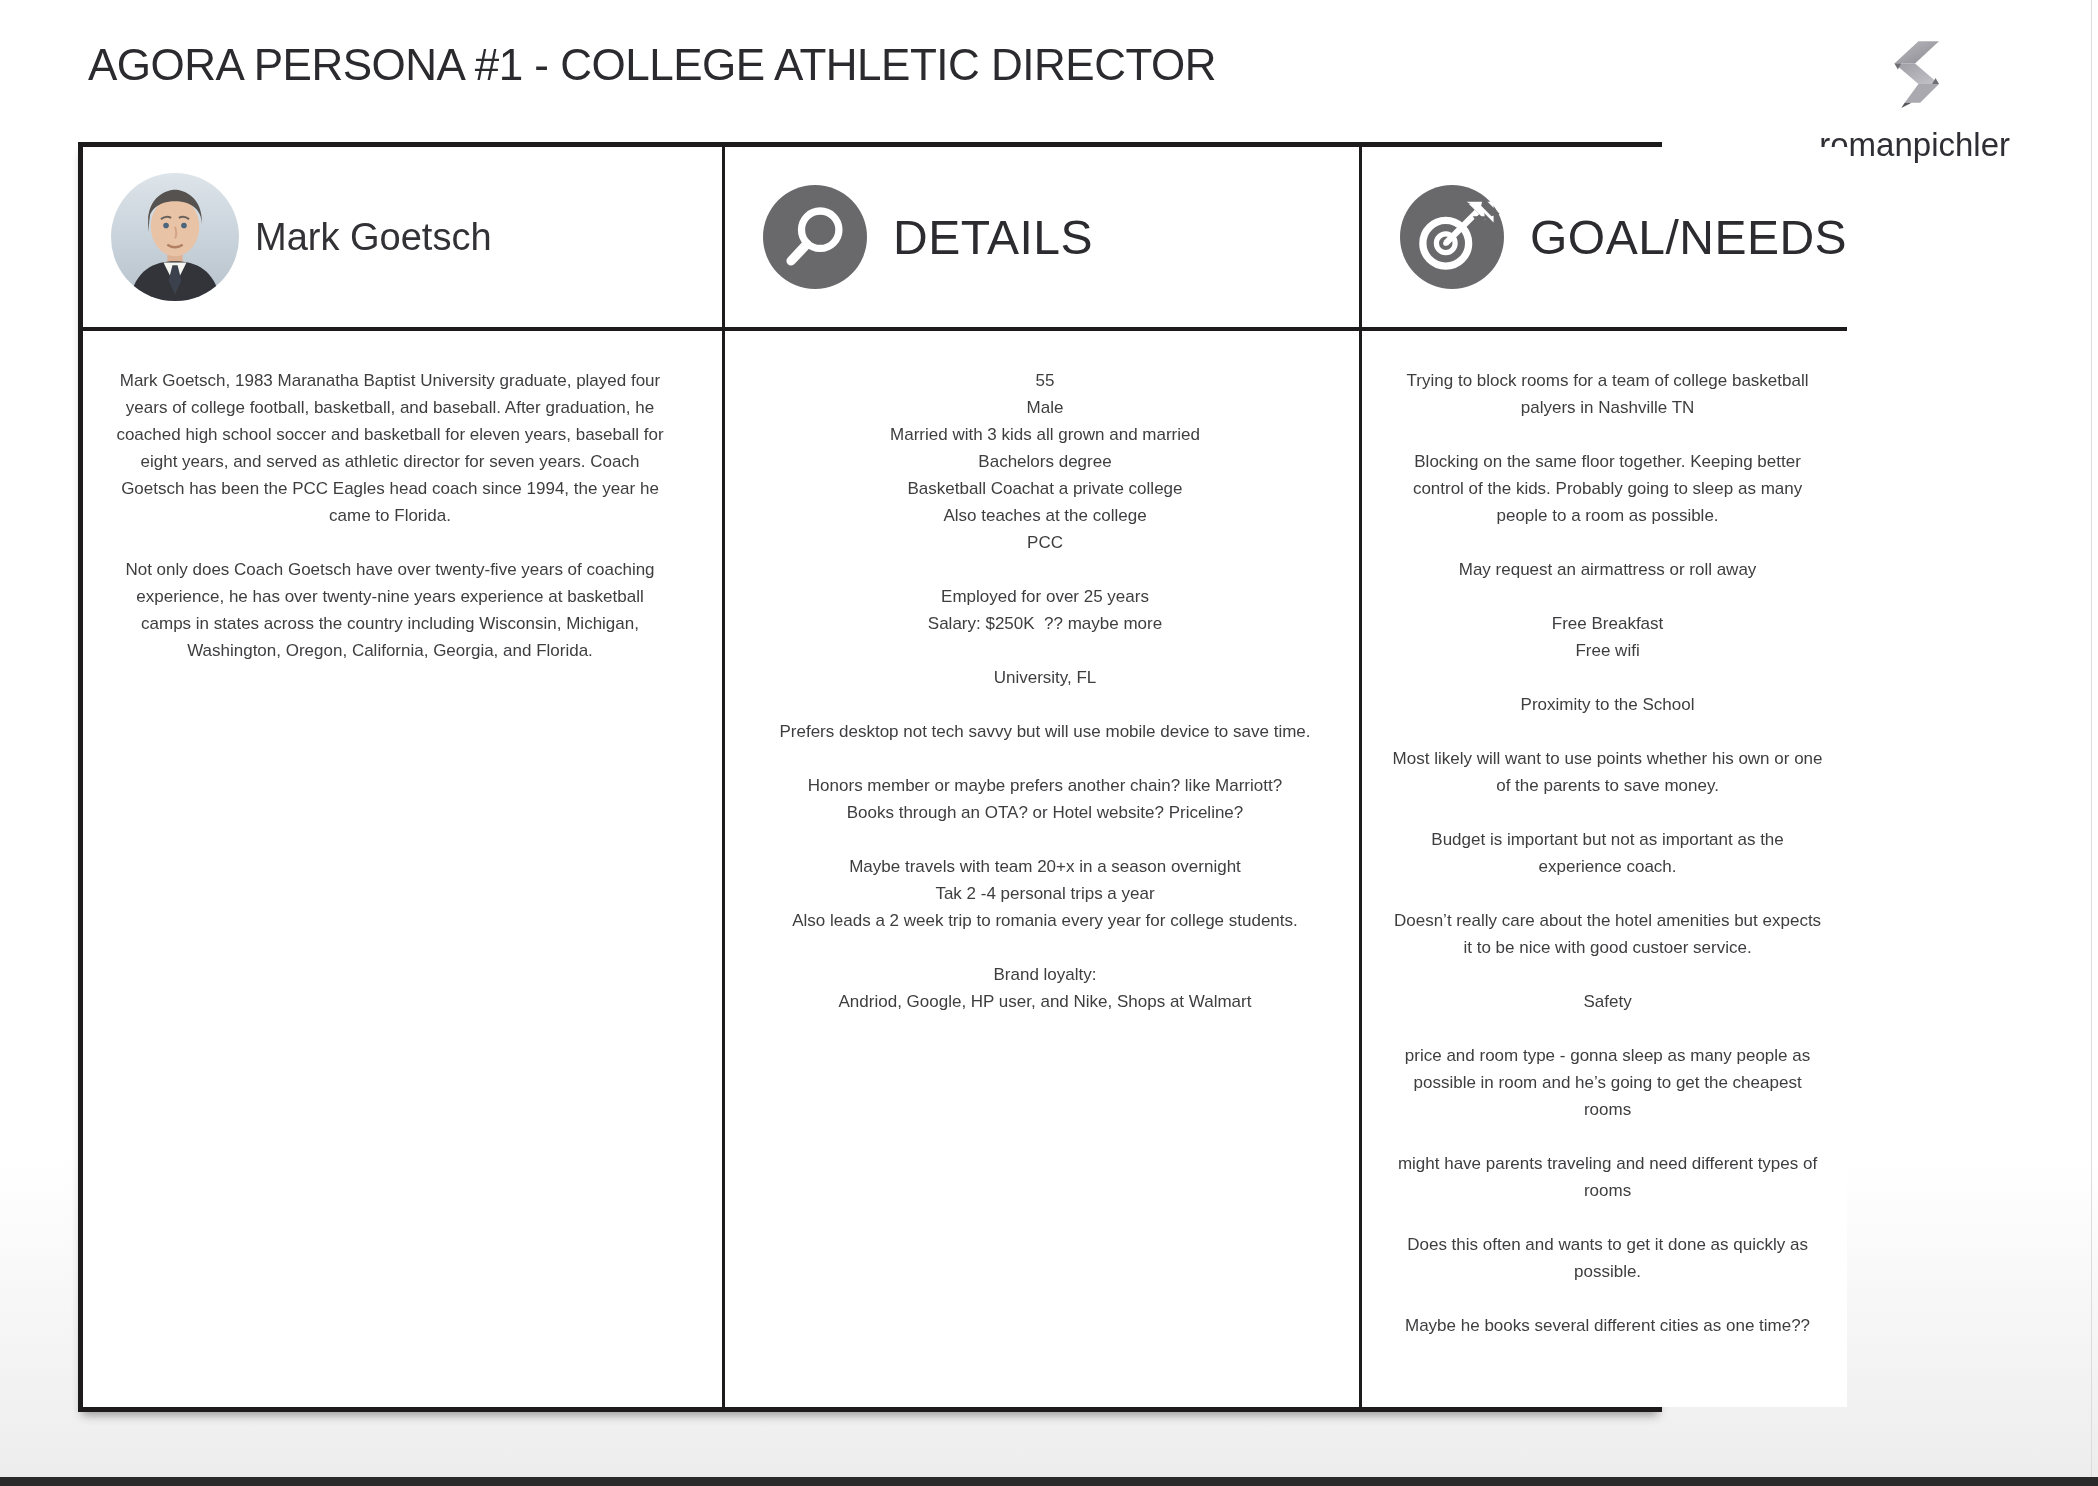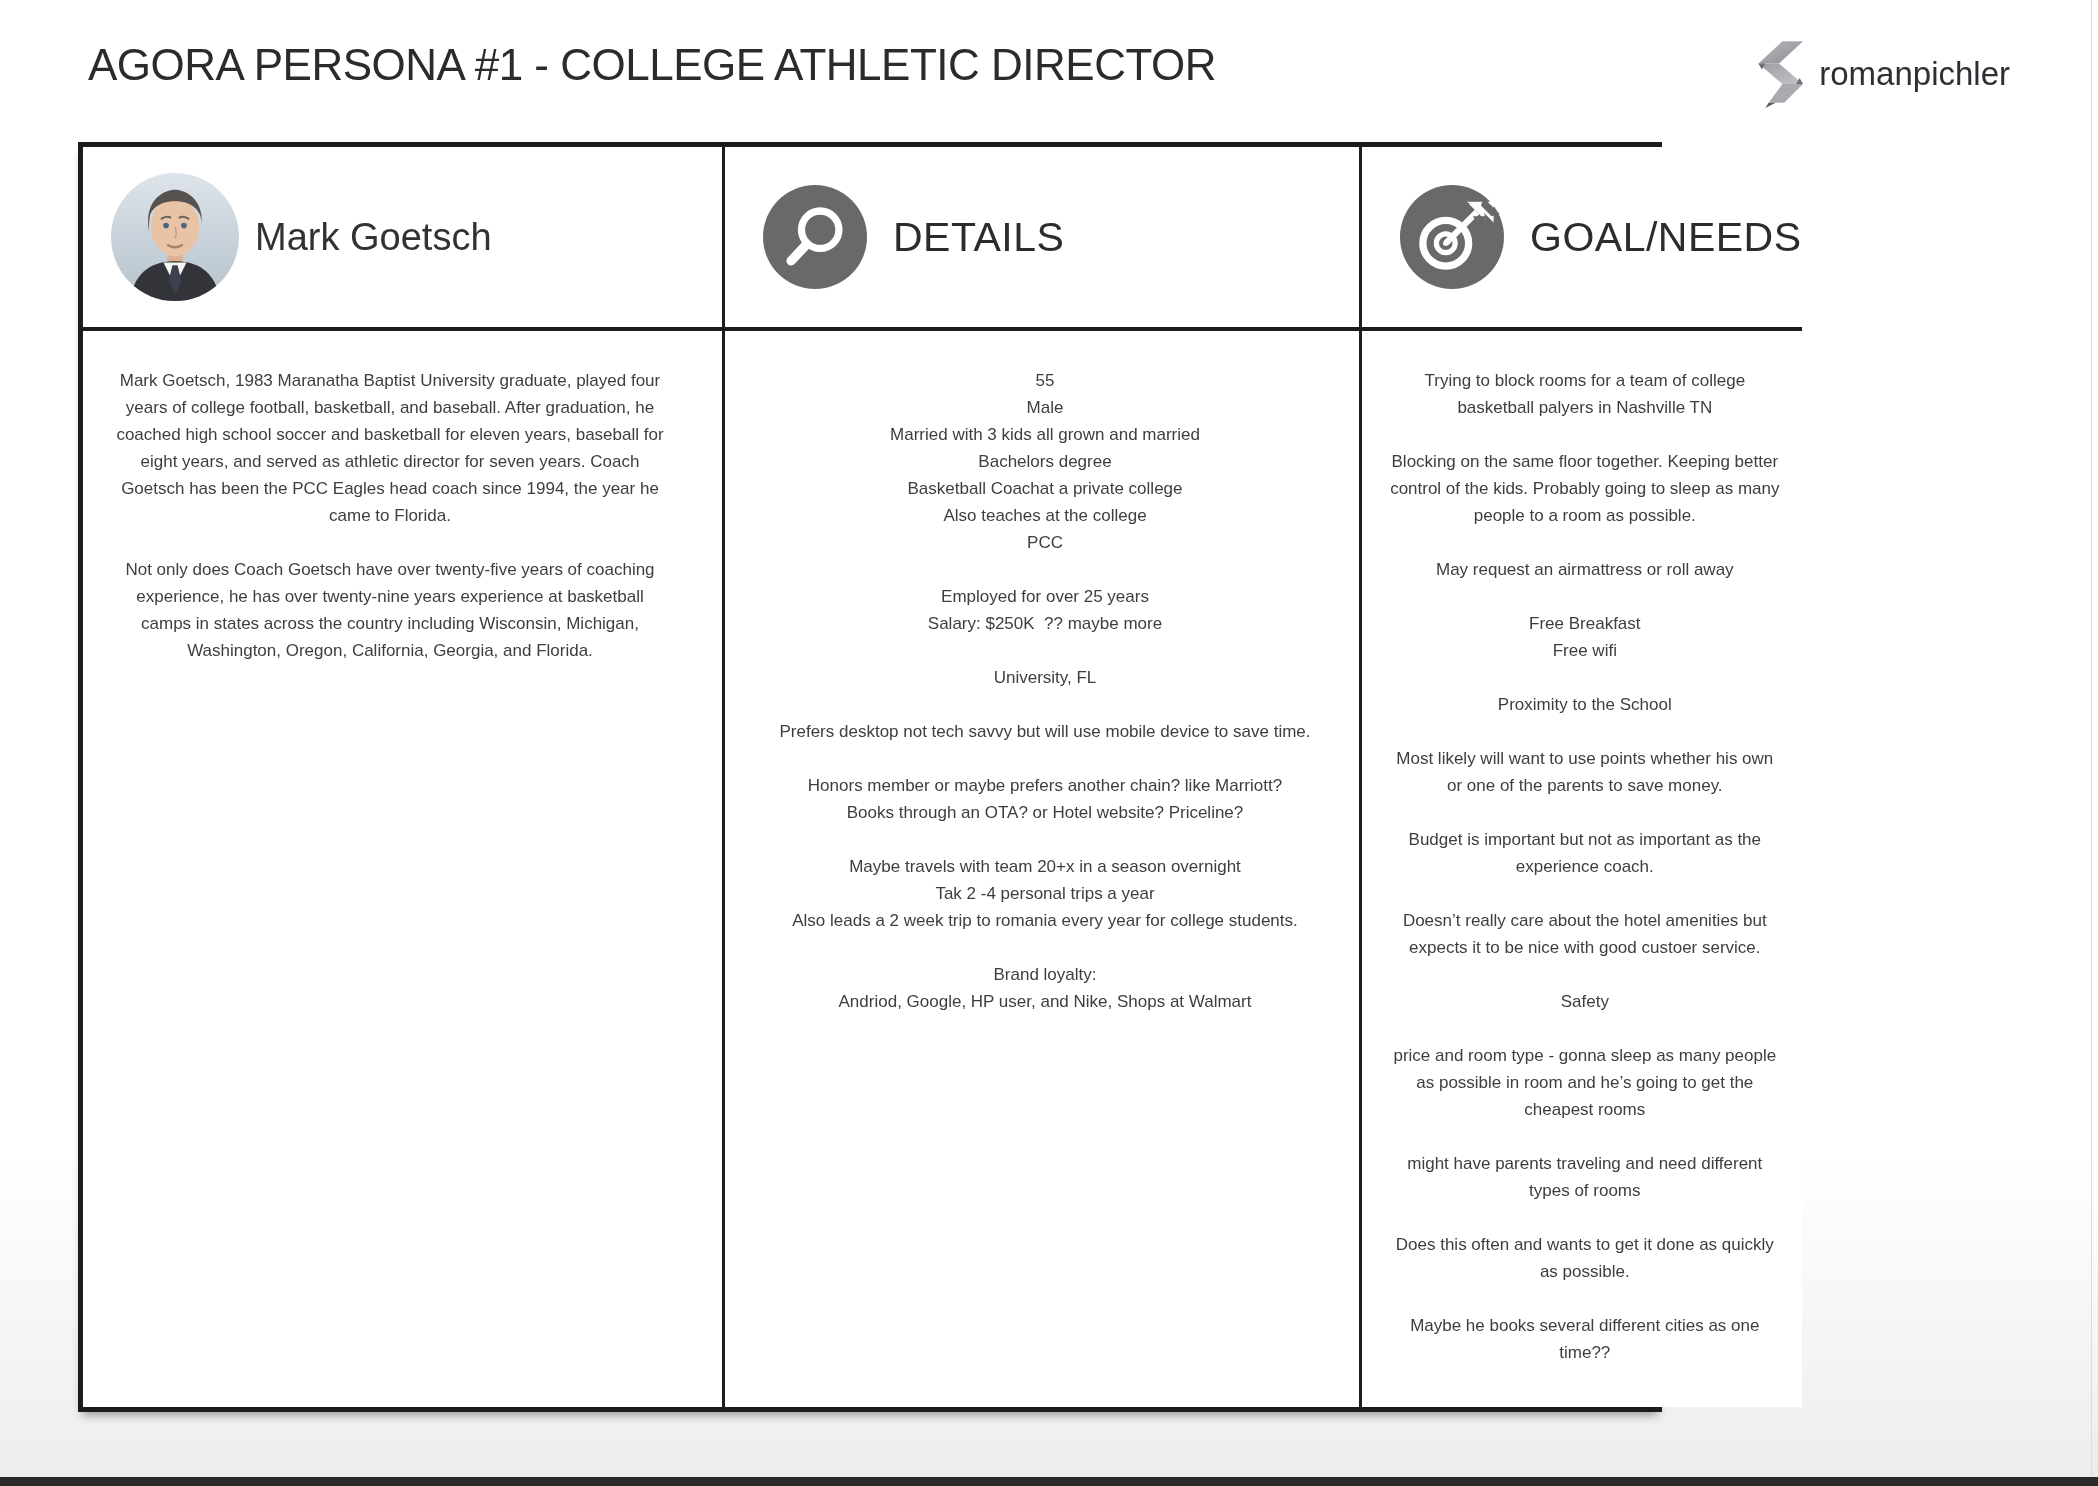--- a/index.html
+++ b/index.html
@@ -8,21 +8,21 @@
     position:relative;
     font-family:"Liberation Sans", sans-serif;
     background:linear-gradient(180deg, #ffffff 0%, #ffffff 78%, #f0f0f0 96%, #ececec 100%);
     overflow:hidden;
   }
   .page-title {
     position:absolute; left:88px; top:40px;
     font-size:44px; letter-spacing:-0.5px; color:#2b2a2e;
     white-space:nowrap;
   }
-  .logo { position:absolute; right:88px; top:36px; display:flex; align-items:center; gap:14px; }
+  .logo { position:absolute; right:88px; top:36px; display:flex; align-items:center; gap:14px;flex-direction:column; }
   .logo-text { font-size:33px; color:#2e2e34; letter-spacing:0; }
 
   .persona-table {
     position:absolute; left:78px; top:142px;
     width:1584px; height:1270px;
     border:5px solid #1d1b1c;
     background:#ffffff;
     display:grid;
     grid-template-columns:639px 637px 1fr;
     grid-template-rows:184px 1fr;
@@ -31,21 +31,21 @@
   .cell { background:#fff; }
   .col2 { border-left:3px solid #1d1b1c; }
   .col3 { border-left:3px solid #1d1b1c; }
   .head { border-bottom:4px solid #1d1b1c; display:flex; align-items:center; }
 
   .head-persona { padding-left:28px; }
   .avatar-wrap { width:128px; height:128px; border-radius:50%; overflow:hidden; flex:0 0 auto; }
   .persona-name { font-size:38px; color:#323135; margin-left:16px; }
 
   .head-icon-circle { width:104px; height:104px; flex:0 0 auto; margin-left:38px; }
-  .head-label { font-size:41px; color:#2c2b2f; margin-left:26px; letter-spacing:0.5px; }
+  .head-label { font-size:48px; color:#2c2b2f; margin-left:26px; letter-spacing:0.5px; }
 
   .body-cell { padding-top:36px; color:#3e3e40; font-size:17px; line-height:27px;text-align:center; }
   .body-1 { padding-left:27px; padding-right:52px; }
   .body-2 { padding-left:30px; padding-right:24px; }
   .body-3 { padding-left:28px; padding-right:22px; }
   .body-cell p { white-space:pre-wrap; margin:0 0 27px 0; }
 
   .bottom-bar { position:absolute; left:0; bottom:0; width:100%; height:9px; background:#2a2a2a; }
   .right-edge { position:absolute; right:6px; top:0; width:1px; height:1486px; background:#dcdcdc; }
 </style>

